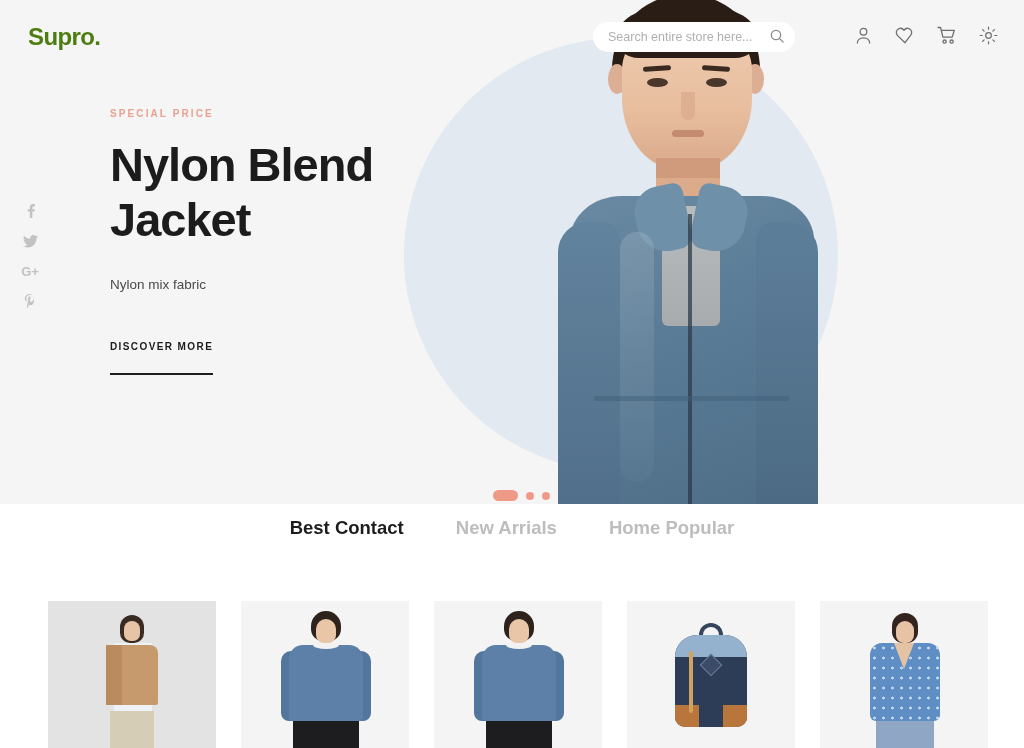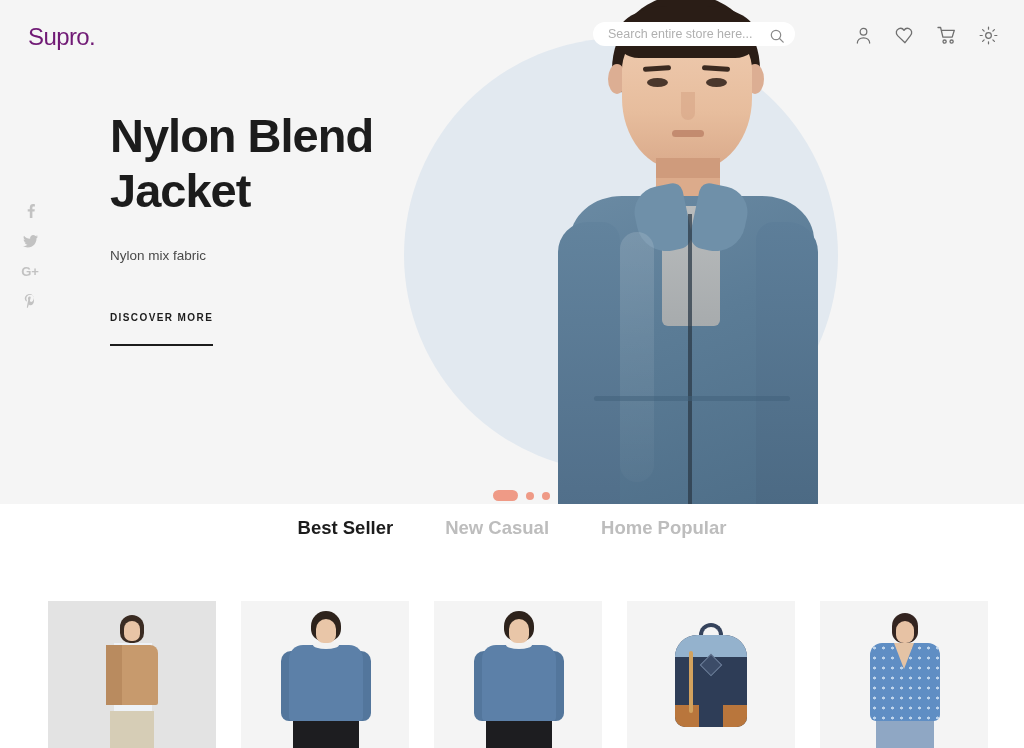--- a/index.html
+++ b/index.html
@@ -117,34 +117,34 @@
     color:#1c1c1c; text-transform:uppercase; text-decoration:none;
     padding-bottom:21px; border-bottom:2px solid #1c1c1c; cursor:pointer;
   }
 
   
   .header {
     position:absolute; left:0; top:0; width:1024px; height:74px;
     display:flex; align-items:center; z-index:20;
   }
   .logo {
-    margin-left:28px; font-size:24px; font-weight:400; color:#701a75;
+    margin-left:28px; font-size:24px; font-weight:700; color:#4d7c0f;
     letter-spacing:-.6px; cursor:pointer;
   }
   .nav { display:flex; margin-left:44px; gap:32px; }
   .nav a {
     font-size:13px; font-weight:600; color:#1f1f1f;
     text-decoration:none; cursor:pointer; white-space:nowrap;
   }
   .search-wrap {
     position:absolute; left:593px; top:22px;
     width:202px; height:30px;
   }
   .search-input {
-    width:202px; height:24px; border:none; outline:none;
+    width:202px; height:30px; border:none; outline:none;
     border-radius:16px; background:#ffffff;
     padding:0 32px 0 15px; font-size:12.5px; color:#7d7d7d;
     font-family:"Liberation Sans", sans-serif;
   }
   .search-input::placeholder { color:#b0b0b0; }
   .search-icon {
     position:absolute; right:11px; top:7px; color:#8a8a8a; cursor:pointer;
   }
   .head-icons {
     position:absolute; right:26px; top:26px;
@@ -245,20 +245,21 @@
       <div class="m-collar-l"></div>
         <div class="m-collar-r"></div>
       <div class="m-arm-l"></div>
         <div class="m-arm-r"></div>
       <div class="m-hilite"></div>
       <div class="m-zip"></div>
       <div class="m-pocket"></div>
     </div>
 
     <div class="hero-copy">
+      <div class="eyebrow">SPECIAL PRICE</div>
       <h1 class="hero-title">Nylon Blend Jacket</h1>
       <ul class="feature-list">
         <li>Nylon mix fabric</li>
       </ul>
       <a class="discover">DISCOVER MORE</a>
     </div>
   </div>
 
   <div class="social">
     <div class="social-item">
@@ -322,22 +323,22 @@
     </div>
   </div>
 
   <div class="dots">
     <span class="dot active"></span>
     <span class="dot"></span>
     <span class="dot"></span>
   </div>
 
   <div class="tabs">
-    <div class="tab active">Best Seller</div>
-    <div class="tab">New Casual</div>
+    <div class="tab active">Best Contact</div>
+    <div class="tab">New Arrials</div>
     <div class="tab">Home Popular</div>
   </div>
 
   <div class="grid">
 
     <div class="card">
       <div class="c1-bg"></div>
       <div class="c1-shirt"></div>
       <div class="c1-pants"></div>
       <div class="c1-jacket"></div>

